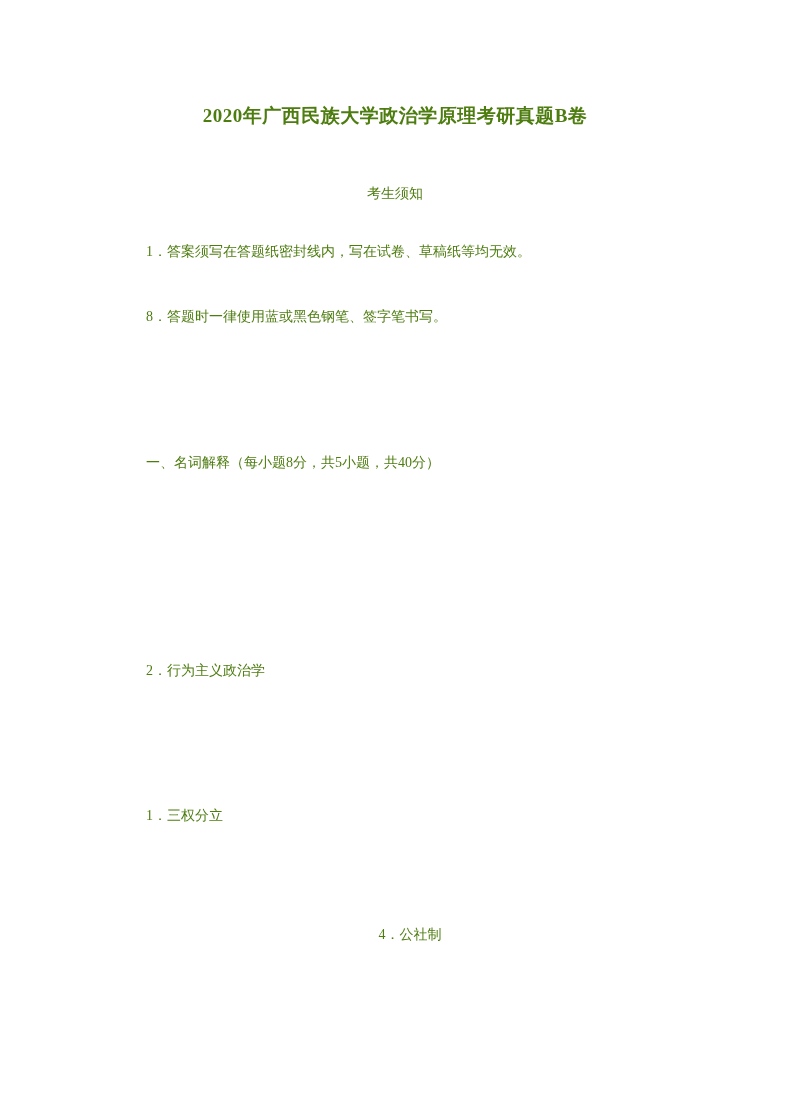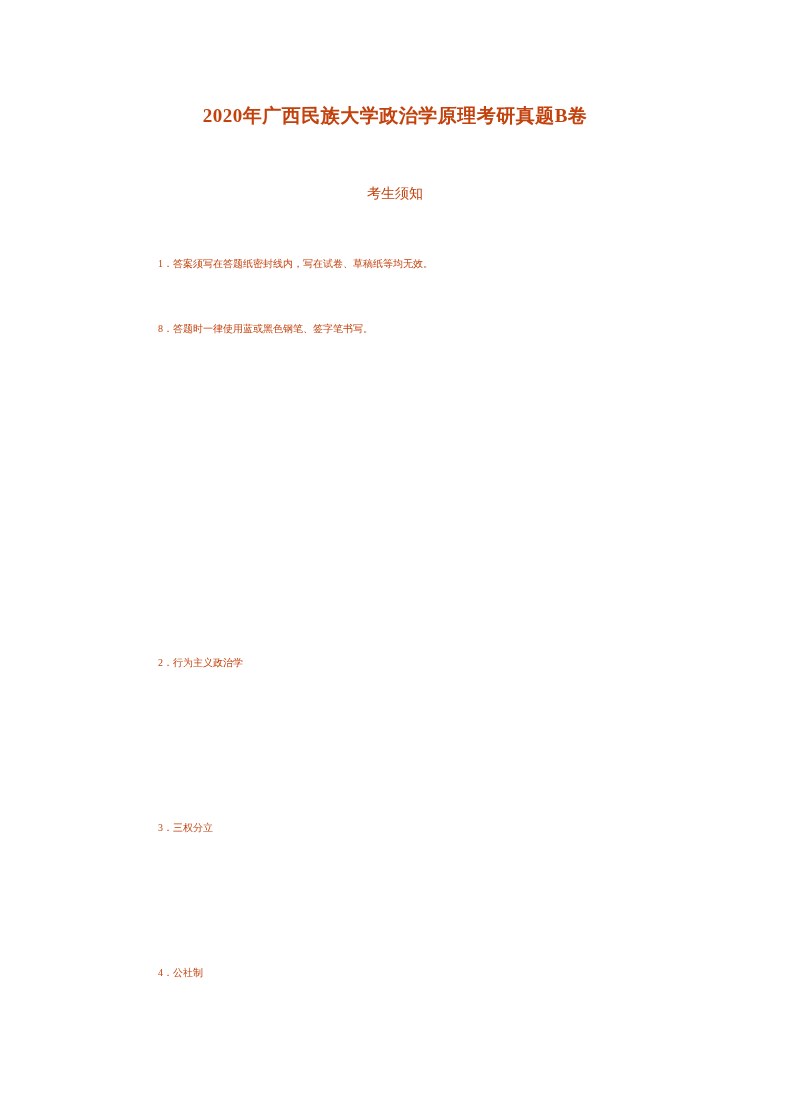--- a/index.html
+++ b/index.html
@@ -5,21 +5,21 @@
   html, body {
     margin: 0;
     padding: 0;
     background: #ffffff;
   }
   .page {
     position: relative;
     width: 790px;
     height: 1119px;
     background: #ffffff;
-    color: #c2410c;
+    color: #4d7c0f;
     font-family: "Liberation Serif", "DejaVu Serif", serif;
     overflow: hidden;
   }
   .doc-title {
     position: absolute;
     top: 103px;
     left: 0;
     width: 790px;
     text-align: center;
     font-size: 19px;
@@ -36,49 +36,50 @@
     text-align: center;
     font-size: 14px;
     font-weight: normal;
     line-height: 23px;
     margin: 0;
   }
   .para {
     position: absolute;
     left: 118px;
     width: 556px;
-    font-size: 10px;
+    font-size: 14px;
     line-height: 23px;
     text-indent: 28px;
-    margin: 12px;
+    margin: 0;
   }
   .para-n1 { top: 240px; }
   .para-n2 { top: 305px; }
   .para-n3 { top: 367px; }
   .para-section { top: 451px; }
   .para-q1 { top: 512px; }
-  .para-q2 { top: 639px; }
+  .para-q2 { top: 659px; }
   .para-q3 { top: 804px; }
-  .para-q4 { top: 949px; }
+  .para-q4 { top: 923px; text-align: center; }
 </style>
 </head>
 <body>
 
 <div class="page">
 
   <h1 class="doc-title">2020年广西民族大学政治学原理考研真题B卷</h1>
 
   <div class="notice-heading">考生须知</div>
 
   <p class="para para-n1">1．答案须写在答题纸密封线内，写在试卷、草稿纸等均无效。</p>
 
   <p class="para para-n2">8．答题时一律使用蓝或黑色钢笔、签字笔书写。</p>
 
 
+  <p class="para para-section">一、名词解释（每小题8分，共5小题，共40分）</p>
 
 
   <p class="para para-q2">2．行为主义政治学</p>
 
-  <p class="para para-q3">3．三权分立</p>
+  <p class="para para-q3">1．三权分立</p>
 
   <p class="para para-q4">4．公社制</p>
 
 </div>
 
 </body></html>

